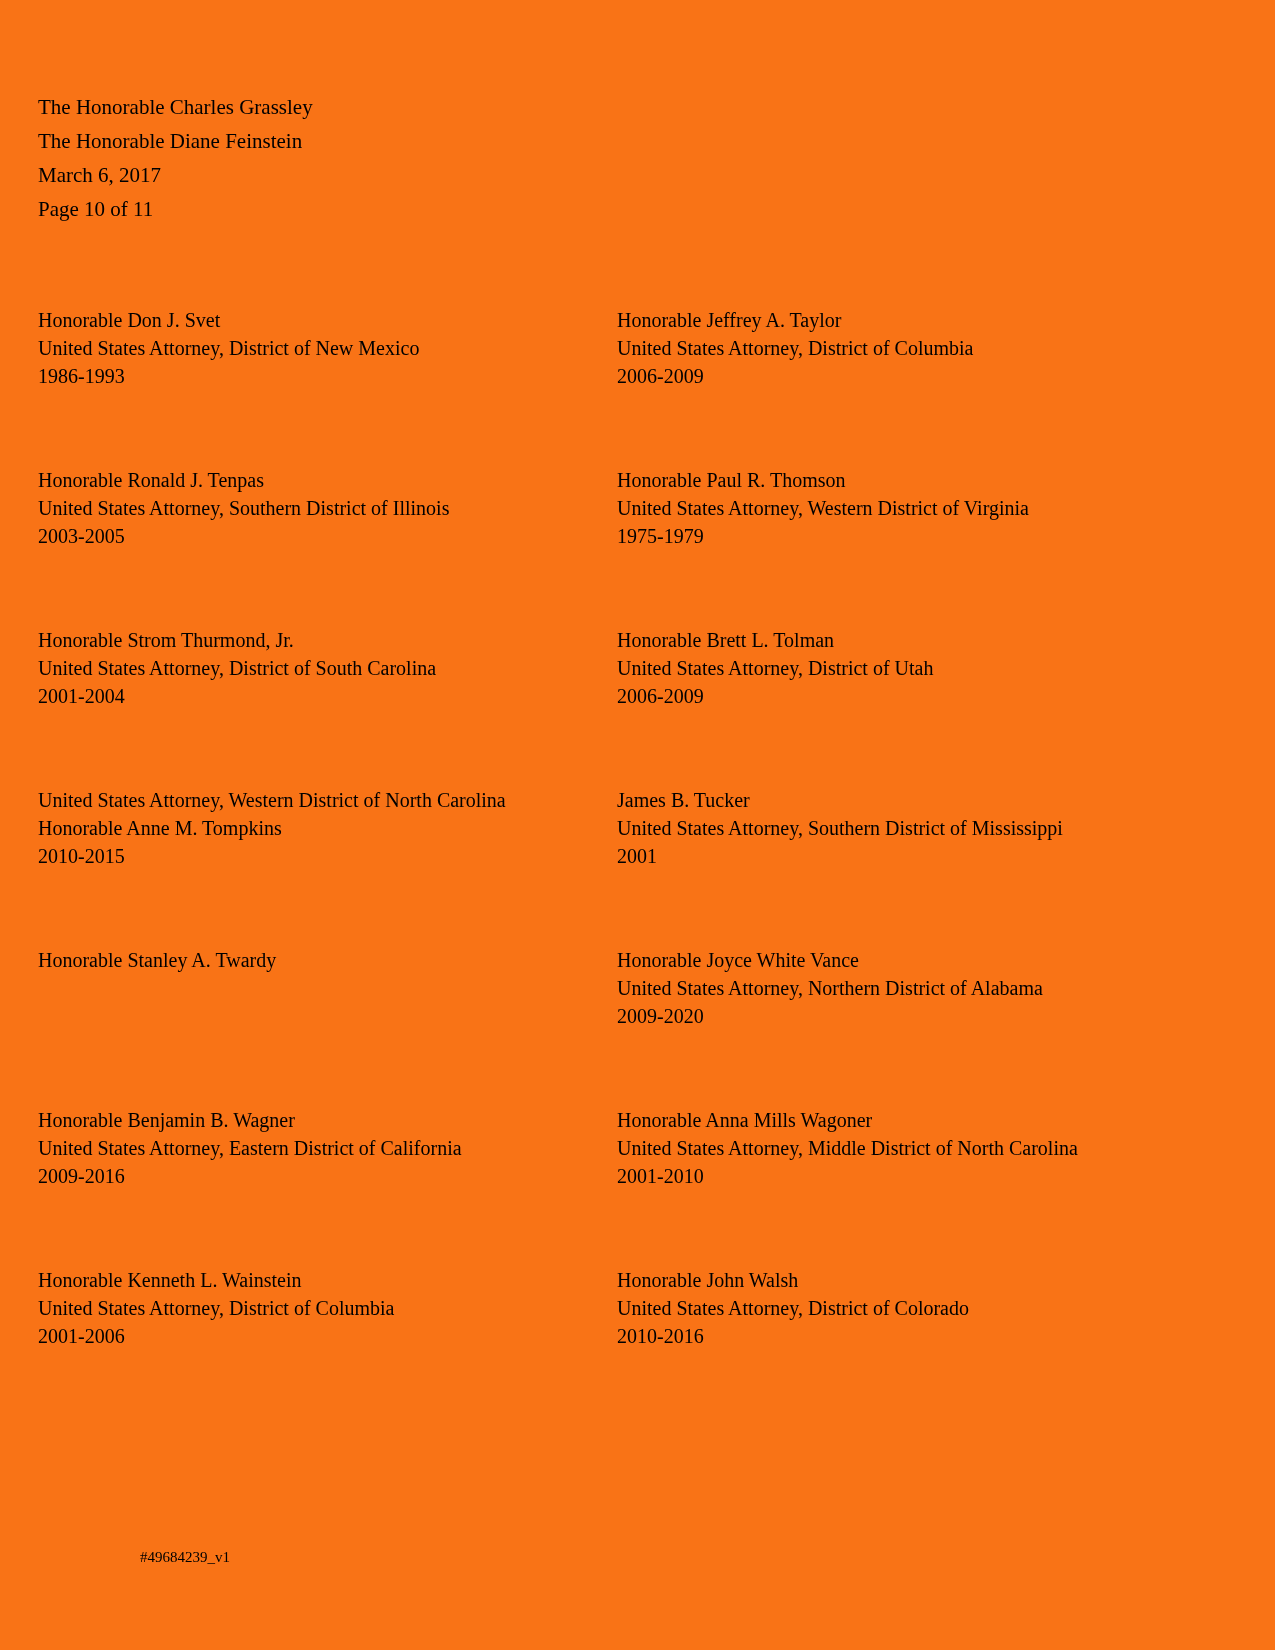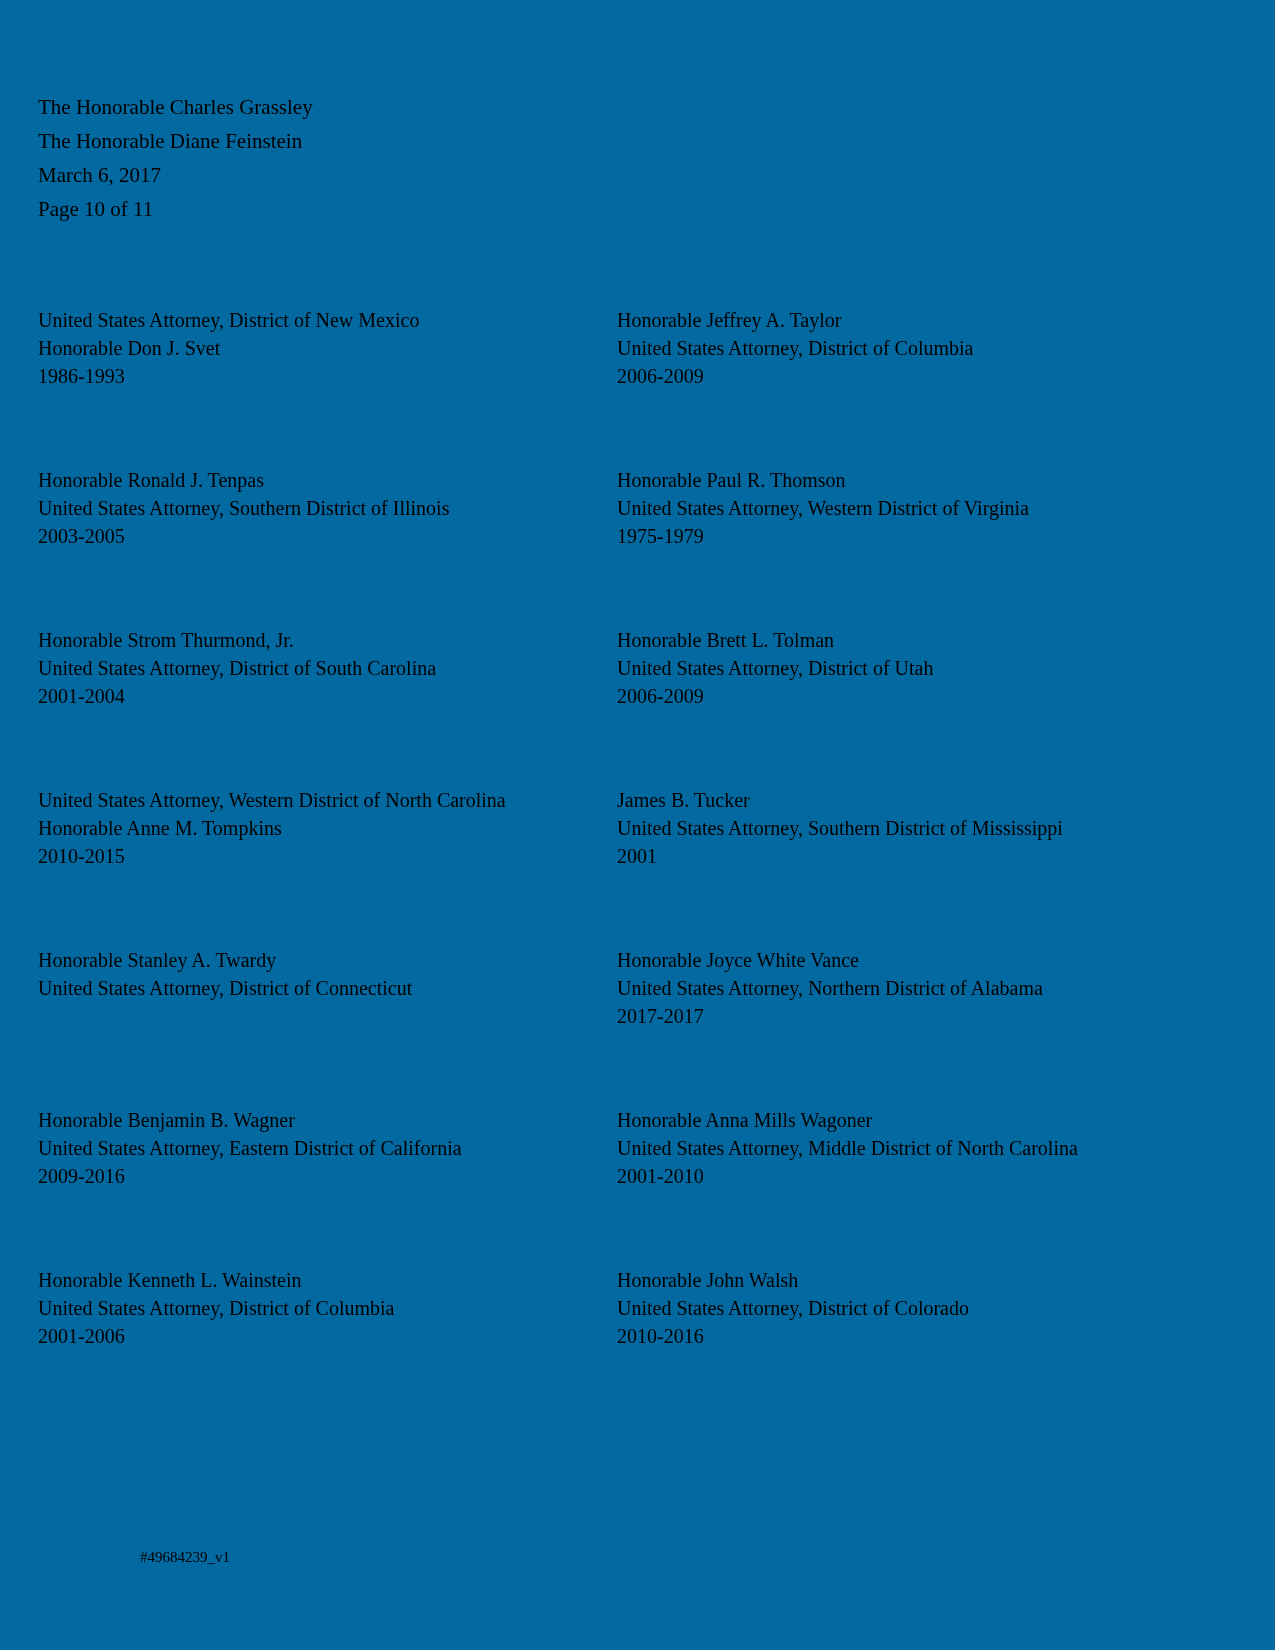--- a/index.html
+++ b/index.html
@@ -11,21 +11,21 @@
     width: 1275px;
     height: 1650px;
     position: relative;
     font-family: "Liberation Serif", "DejaVu Serif", serif;
     color: #000000;
     overflow: hidden;
   }
   .page {
     position: absolute;
     inset: 0;
-    background: #0369a1;
+    background: #f97316;
   }
   .header-block {
     position: absolute;
     left: 38px;
     top: 90px;
     font-size: 21px;
     line-height: 34px;
     white-space: nowrap;
   }
   .entries {
@@ -65,22 +65,22 @@
     <div>The Honorable Charles Grassley</div>
     <div>The Honorable Diane Feinstein</div>
     <div>March 6, 2017</div>
     <div>Page 10 of 11</div>
   </div>
 
   <div class="entries">
 
     <div class="entry-row">
       <div class="entry col-left">
+        <div>Honorable Don J. Svet</div>
         <div>United States Attorney, District of New Mexico</div>
-        <div>Honorable Don J. Svet</div>
         <div>1986-1993</div>
       </div>
       <div class="entry col-right">
         <div>Honorable Jeffrey A. Taylor</div>
         <div>United States Attorney, District of Columbia</div>
         <div>2006-2009</div>
       </div>
     </div>
 
     <div class="entry-row">
@@ -118,26 +118,25 @@
       <div class="entry col-right">
         <div>James B. Tucker</div>
         <div>United States Attorney, Southern District of Mississippi</div>
         <div>2001</div>
       </div>
     </div>
 
     <div class="entry-row">
       <div class="entry col-left">
         <div>Honorable Stanley A. Twardy</div>
-        <div>United States Attorney, District of Connecticut</div>
       </div>
       <div class="entry col-right">
         <div>Honorable Joyce White Vance</div>
         <div>United States Attorney, Northern District of Alabama</div>
-        <div>2017-2017</div>
+        <div>2009-2020</div>
       </div>
     </div>
 
     <div class="entry-row">
       <div class="entry col-left">
         <div>Honorable Benjamin B. Wagner</div>
         <div>United States Attorney, Eastern District of California</div>
         <div>2009-2016</div>
       </div>
       <div class="entry col-right">

